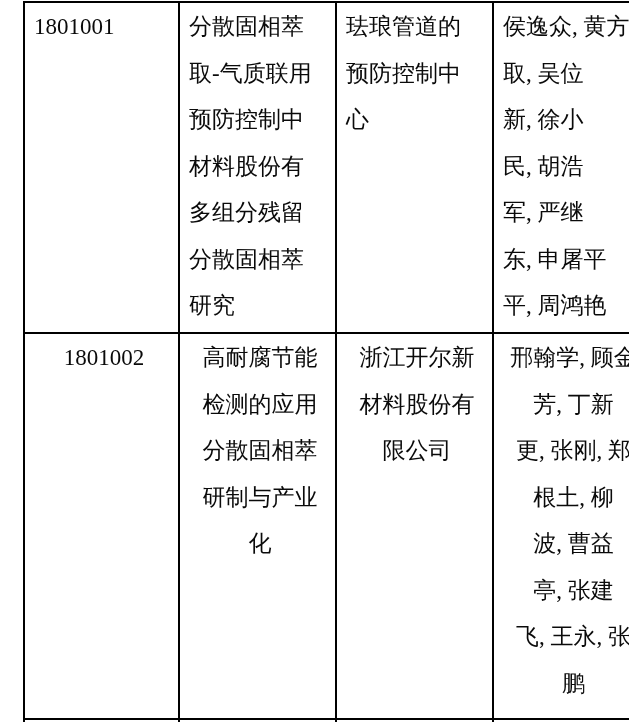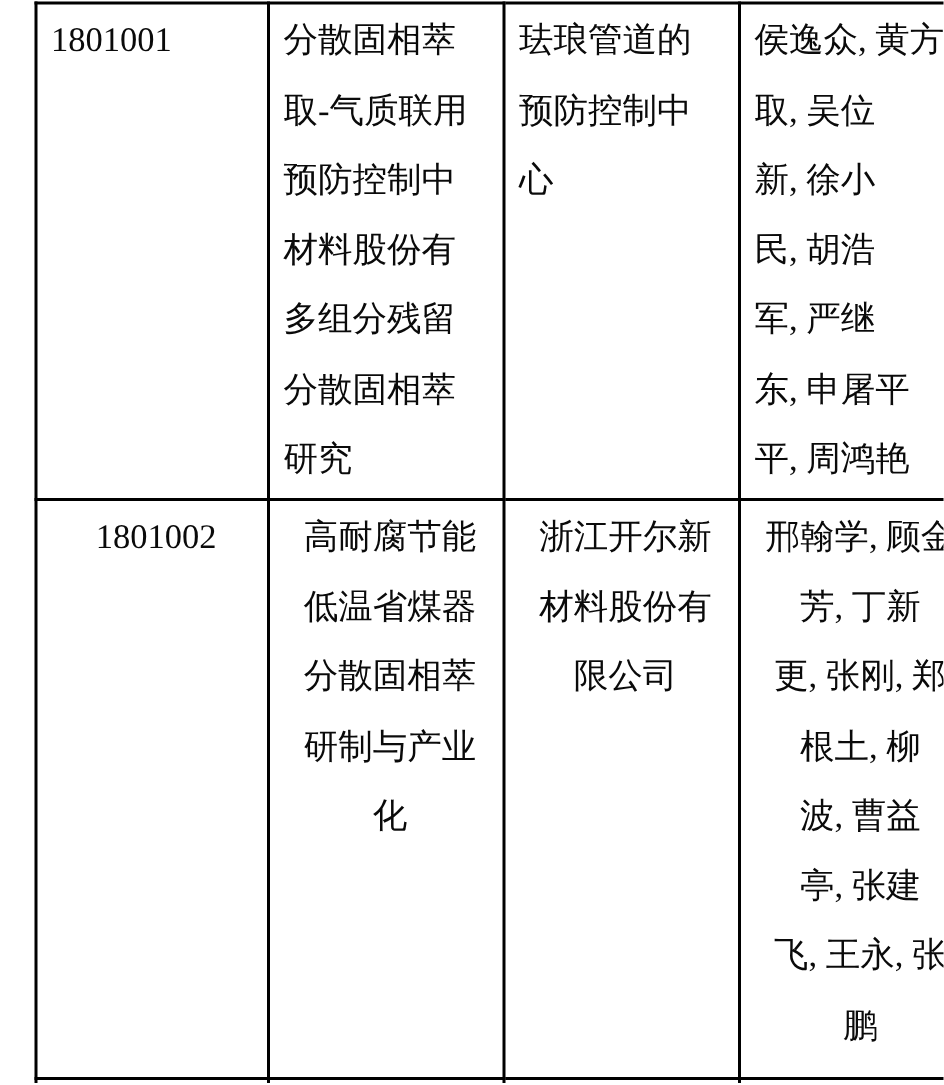--- a/index.html
+++ b/index.html
@@ -91,21 +91,21 @@
             <div class="tline">东, 申屠平</div>
             <div class="tline">平, 周鸿艳</div>
           </td>
       </tr>
       <tr class="row-2">
         <td>
           <div class="tline">1801002</div>
         </td>
         <td>
             <div class="tline">高耐腐节能</div>
-            <div class="tline">低温省煤器</div>
+            <div class="tline">检测的应用</div>
             <div class="tline">分散固相萃</div>
             <div class="tline">研制与产业</div>
             <div class="tline">化</div>
           </td>
         <td>
             <div class="tline">浙江开尔新</div>
             <div class="tline">材料股份有</div>
             <div class="tline">限公司</div>
           </td>
         <td>

